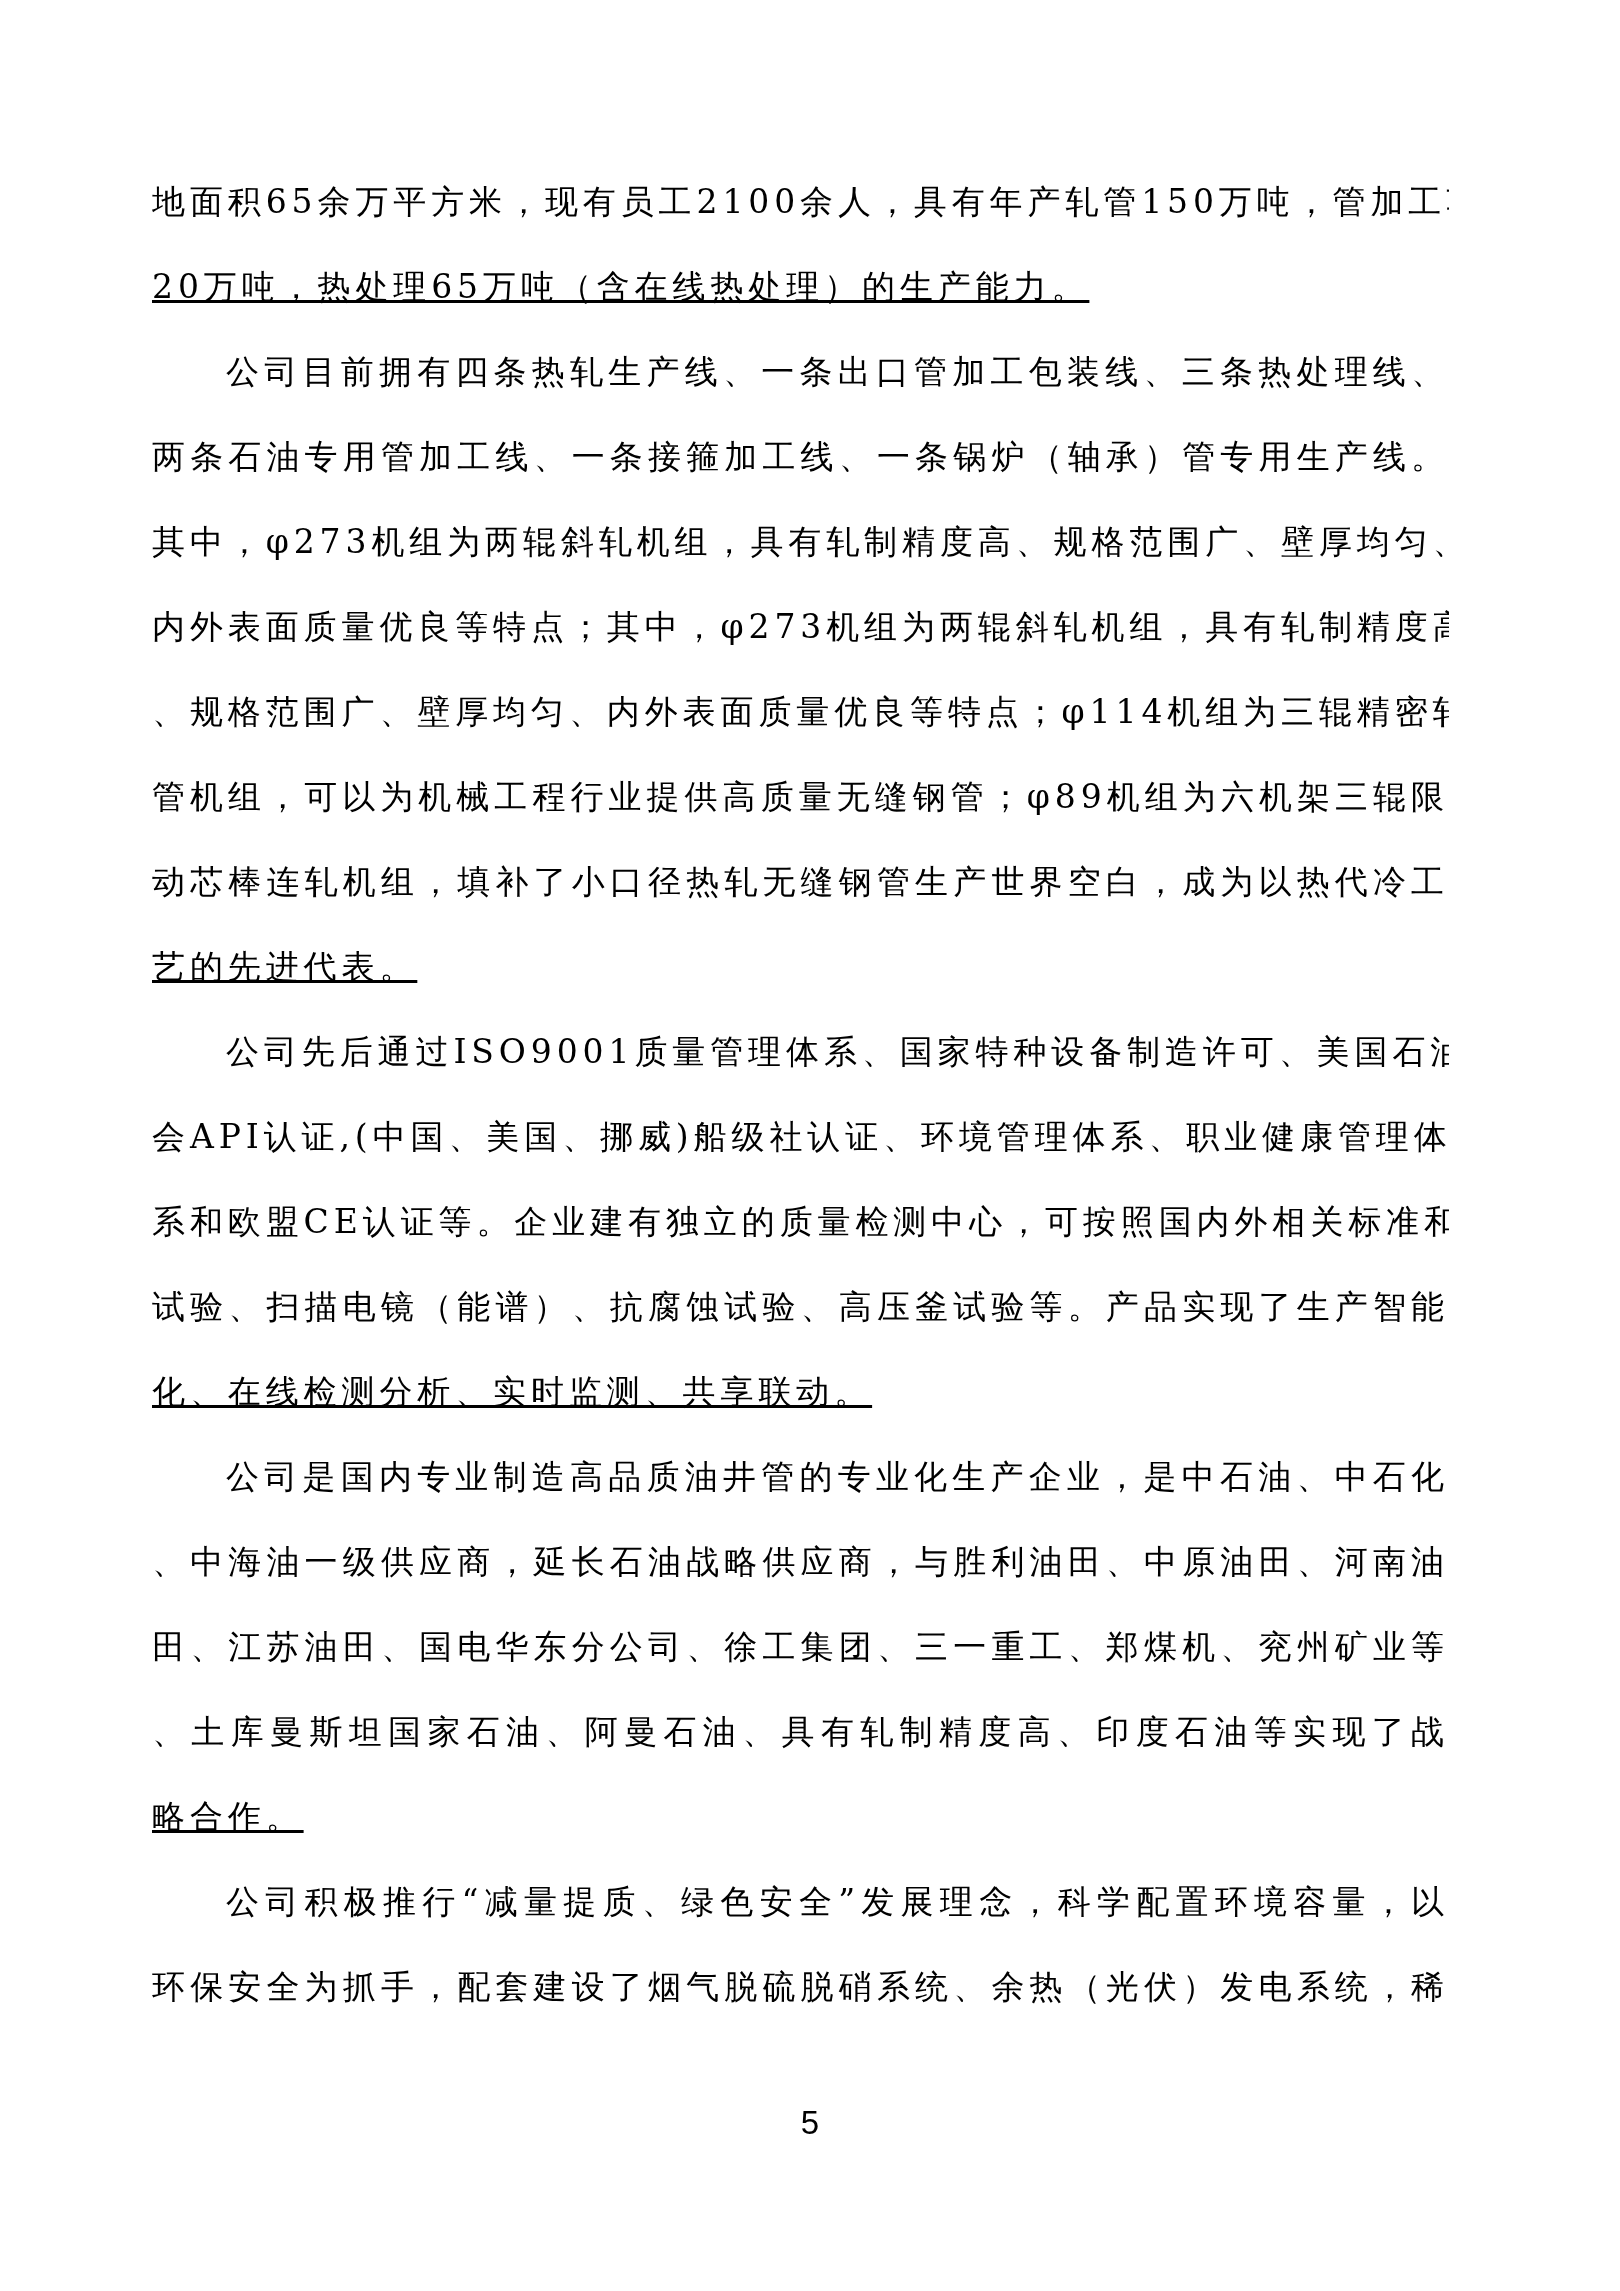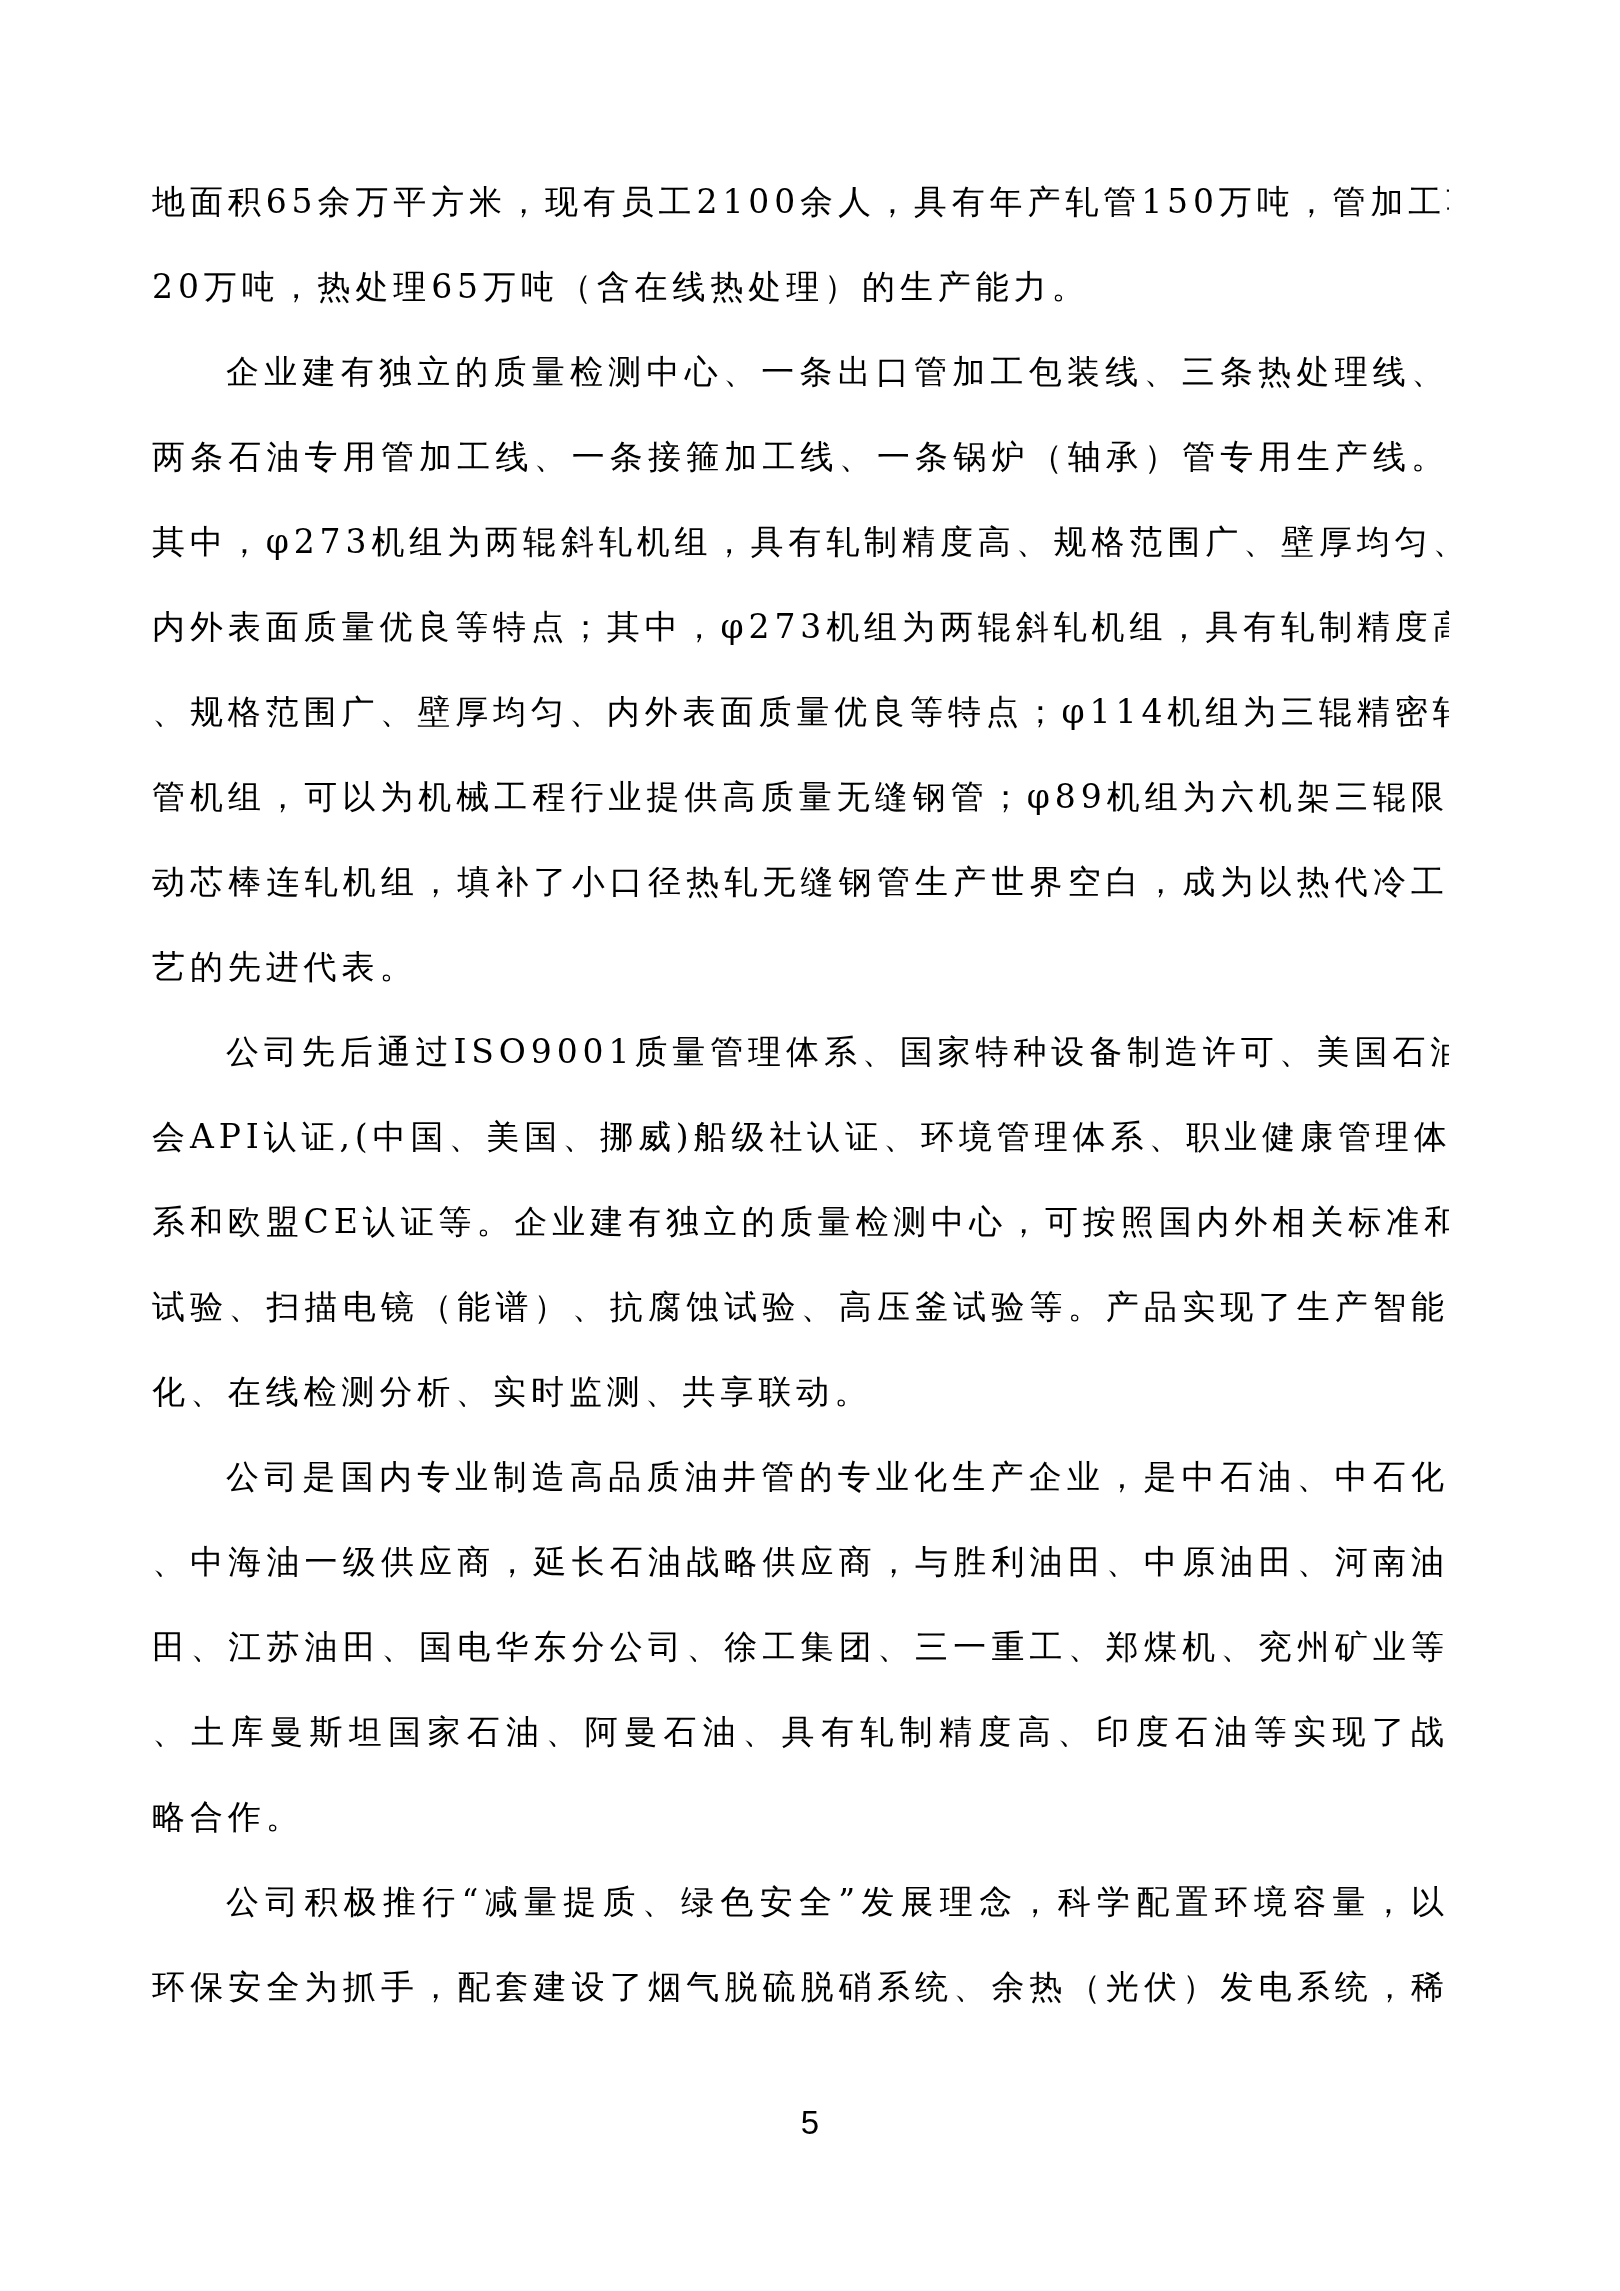--- a/index.html
+++ b/index.html
@@ -29,20 +29,21 @@
     line-height: 85px;
     height: 85px;
     text-align: justify;
     text-align-last: justify;
     white-space: nowrap;
     overflow: hidden;
   }
   .line.no-just {
     text-align: left;
     text-align-last: left;
+    text-decoration: underline;
   }
   .line.indent {
     text-indent: 74px;
   }
   .seg { display: inline; }
   .footer {
     position: absolute;
     top: 2098px;
     left: 0;
     width: 100%;
@@ -54,21 +55,21 @@
     color: #000000;
   }
 </style>
 </head>
 <body>
 
 <div class="page">
   <div class="content" id="content">
       <div class="line"><span class="seg">地面积65余万平方米，现有员工2100余人，具有年产轧管150万吨，管加工车</span></div>
       <div class="line no-just"><span class="seg">20万吨，热处理65万吨（含在线热处理）的生产能力。</span></div>
-      <div class="line indent"><span class="seg">企业建有独立的质量检测中心、一条出口管加工包装线、三条热处理线、</span></div>
+      <div class="line indent"><span class="seg">公司目前拥有四条热轧生产线、一条出口管加工包装线、三条热处理线、</span></div>
       <div class="line"><span class="seg">两条石油专用管加工线、一条接箍加工线、一条锅炉（轴承）管专用生产线。</span></div>
       <div class="line"><span class="seg">其中，φ273机组为两辊斜轧机组，具有轧制精度高、规格范围广、壁厚均匀、</span></div>
       <div class="line"><span class="seg">内外表面质量优良等特点；其中，φ273机组为两辊斜轧机组，具有轧制精度高</span></div>
       <div class="line"><span class="seg">、规格范围广、壁厚均匀、内外表面质量优良等特点；φ114机组为三辊精密轧</span></div>
       <div class="line"><span class="seg">管机组，可以为机械工程行业提供高质量无缝钢管；φ89机组为六机架三辊限</span></div>
       <div class="line"><span class="seg">动芯棒连轧机组，填补了小口径热轧无缝钢管生产世界空白，成为以热代冷工</span></div>
       <div class="line no-just"><span class="seg">艺的先进代表。</span></div>
       <div class="line indent"><span class="seg">公司先后通过ISO9001质量管理体系、国家特种设备制造许可、美国石油学</span></div>
       <div class="line"><span class="seg">会API认证,(中国、美国、挪威)船级社认证、环境管理体系、职业健康管理体</span></div>
       <div class="line"><span class="seg">系和欧盟CE认证等。企业建有独立的质量检测中心，可按照国内外相关标准和</span></div>

